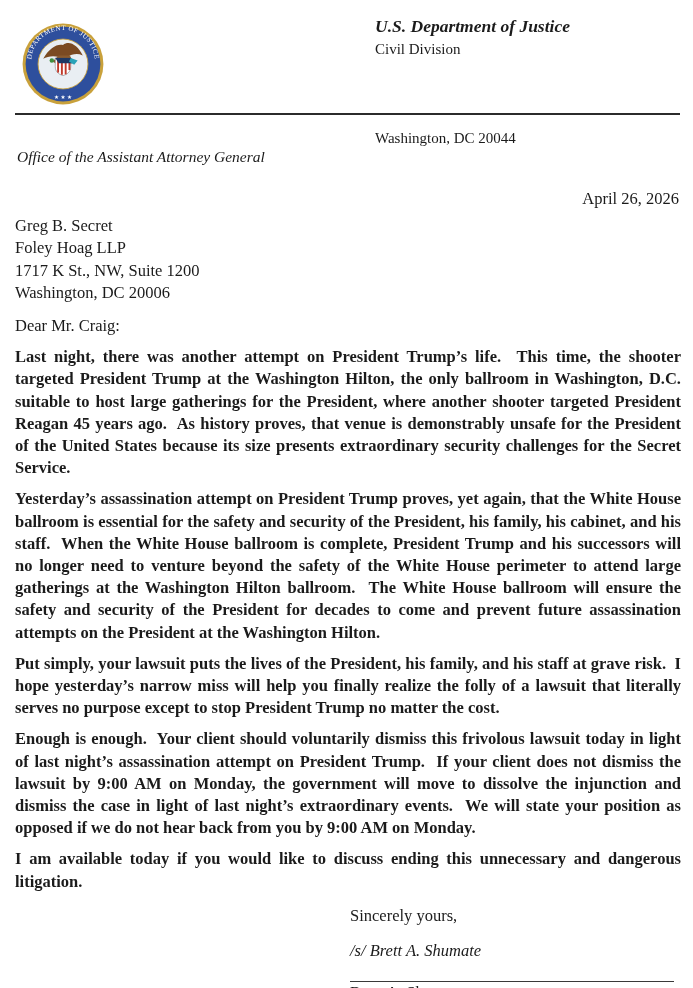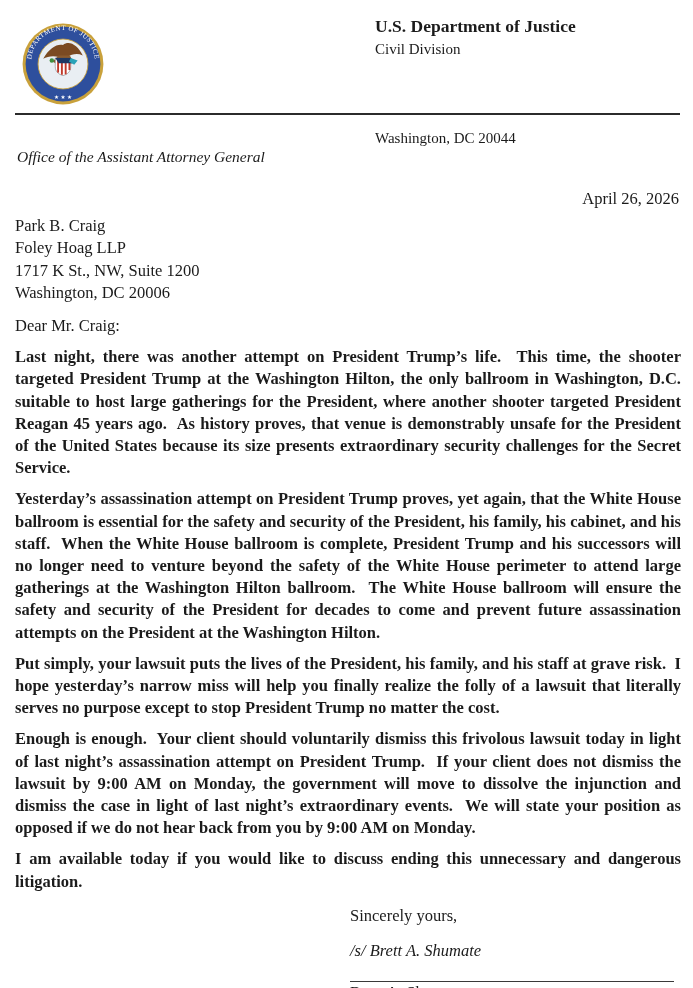--- a/index.html
+++ b/index.html
@@ -16,21 +16,21 @@
 
   
   .seal {
     position: absolute;
     left: 20px;
     top: 20px;
     width: 86px;
     height: 88px;
   }
   .agency-block { position: absolute; left: 375px; top: 15px; }
-  .agency   { font-weight: bold; font-size: 17.5px; line-height: 23px; }
+  .agency   { font-weight: bold; font-size: 17.5px; line-height: 23px; font-style: italic; }
   .division { font-size: 15px; line-height: 23px; }
   .rule {
     position: absolute;
     left: 15px; right: 13px; top: 113px;
     height: 2.2px;
     background: #2b2b2b;
   }
   .office   { position: absolute; left: 17px;  top: 148px; font-style: italic; font-size: 15.5px; }
   .location { position: absolute; left: 375px; top: 130px; font-size: 15px; }
 
@@ -107,21 +107,21 @@
   <div class="rule"></div>
 
   <div class="office">Office of the Assistant Attorney General</div>
   <div class="location">Washington, DC 20044</div>
 
   <div class="content">
 
     <div class="date">April 26, 2026</div>
 
     <div class="recipient">
-      <div>Park B. Craig</div>
+      <div>Greg B. Secret</div>
       <div>Foley Hoag LLP</div>
       <div>1717 K St., NW, Suite 1200</div>
       <div>Washington, DC 20006</div>
     </div>
 
 
     <div class="salutation">Dear Mr. Craig:</div>
 
     <div class="para">Last night, there was another attempt on President Trump’s life.  This time, the shooter targeted President Trump at the Washington Hilton, the only ballroom in Washington, D.C. suitable to host large gatherings for the President, where another shooter targeted President Reagan 45 years ago.  As history proves, that venue is demonstrably unsafe for the President of the United States because its size presents extraordinary security challenges for the Secret Service.</div>
     <div class="para">Yesterday’s assassination attempt on President Trump proves, yet again, that the White House ballroom is essential for the safety and security of the President, his family, his cabinet, and his staff.  When the White House ballroom is complete, President Trump and his successors will no longer need to venture beyond the safety of the White House perimeter to attend large gatherings at the Washington Hilton ballroom.  The White House ballroom will ensure the safety and security of the President for decades to come and prevent future assassination attempts on the President at the Washington Hilton.</div>

